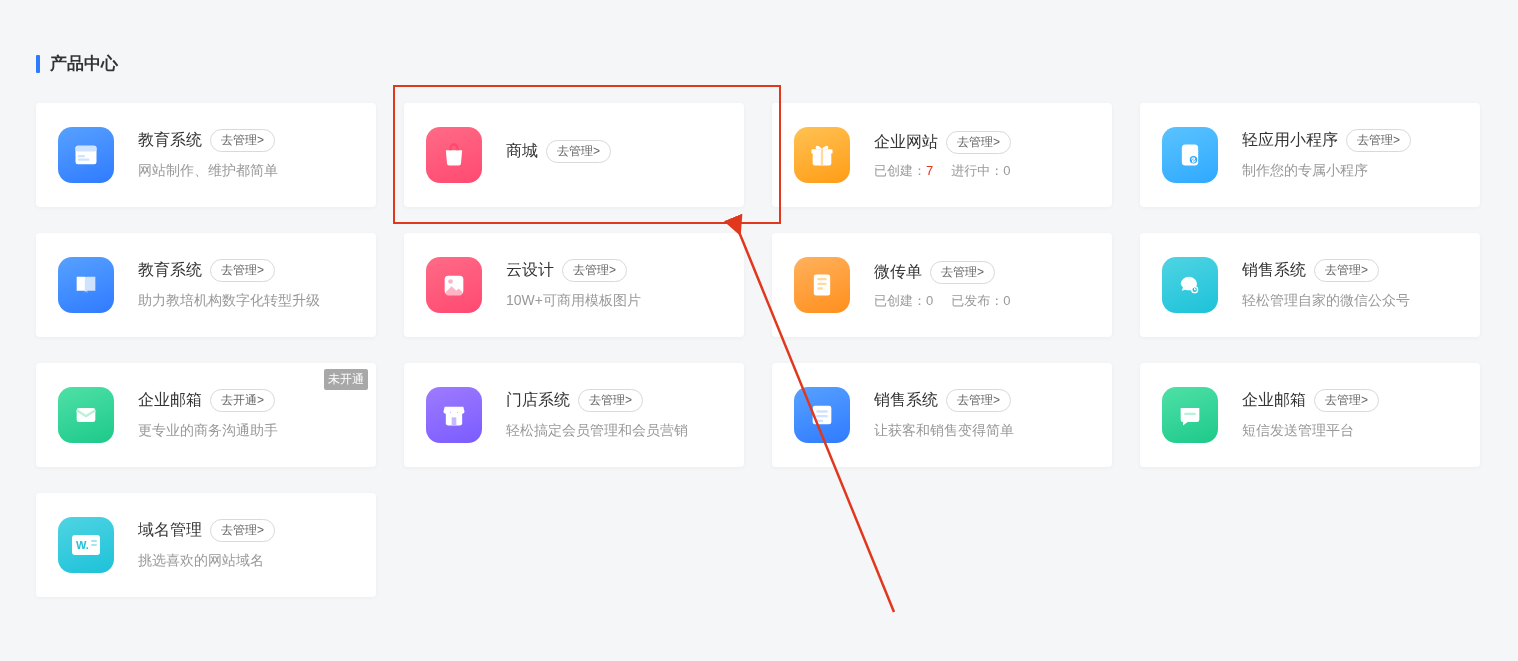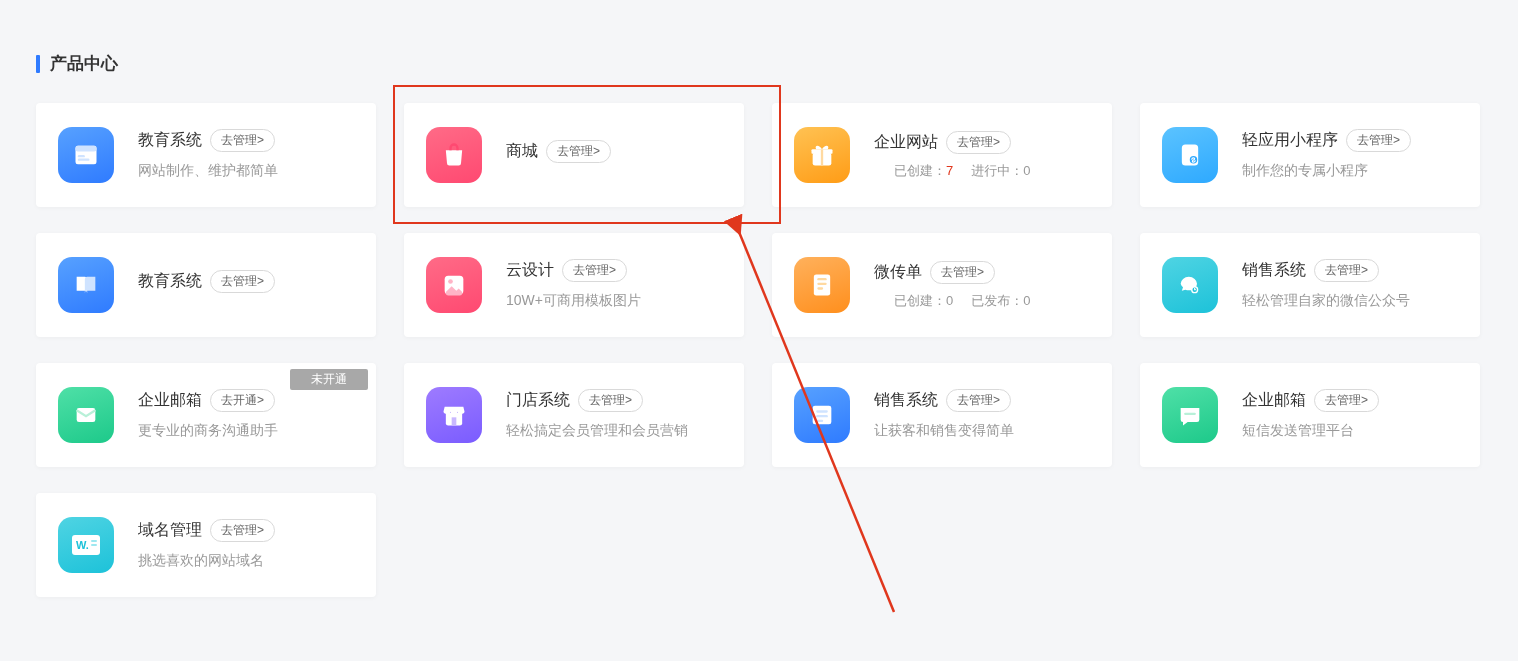--- a/index.html
+++ b/index.html
@@ -45,26 +45,26 @@
   .card .body { flex: 1; }
   .card .title-row { display: flex; align-items: center; gap: 8px; margin-bottom: 8px; flex-wrap: wrap; }
   .card .title { font-size: 16px; font-weight: 500; color: #333; white-space: nowrap; }
   .pill {
     border: 1px solid #d9d9d9; border-radius: 12px;
     font-size: 12px; color: #666;
     padding: 2px 10px; background: #fff;
     cursor: pointer; white-space: nowrap;
   }
   .card .sub { font-size: 14px; color: #999; line-height: 1.5; }
-  .stats { font-size: 13px; color: #999; display: flex; gap: 18px; margin-left: 20px; }
+  .stats { font-size: 13px; color: #999; display: flex; gap: 18px; }
   .stats .red { color: #e0371d; }
   .badge {
     position: absolute; top: 6px; right: 8px;
     background: #a8a8a8; color: #fff; font-size: 12px;
-    padding: 2px 21px; border-radius: 2px;
+    padding: 2px 4px; border-radius: 2px;
   }
   
   .annot-box {
     position: absolute; border: 2.5px solid #e0371d;
     pointer-events: none;
   }
   .annot-arrow {
     position: absolute; width: 520px; height: 420px; pointer-events: none;
   }
   
@@ -158,20 +158,21 @@
           <svg width="28" height="28" viewBox="0 0 24 24" fill="none">
             <path d="M4 5h7a2 2 0 012 2v12a2 2 0 00-2-2H4V5z" fill="white"></path>
             <path d="M20 5h-7a2 2 0 00-2 2v12a2 2 0 012-2h7V5z" fill="#cfe3ff"></path>
           </svg>
         </div>
         <div class="body">
           <div class="title-row">
             <span class="title">教育系统</span>
             <span class="pill">去管理&gt;</span>
           </div>
+          <div class="sub">助力教培机构数字化转型升级</div>
         </div>
       </div>
       <div class="card">
         <div class="icon-wrap bg-pink">
           <svg width="28" height="28" viewBox="0 0 24 24" fill="none">
             <rect x="4" y="4" width="16" height="16" rx="3" fill="white"></rect>
             <circle cx="9" cy="9" r="2" fill="#ffb4c6"></circle>
             <path d="M5 18l5-5 4 4 2-2 3 3v1a2 2 0 01-2 2H7a2 2 0 01-2-2v-1z" fill="#ffb4c6"></path>
           </svg>
         </div>

